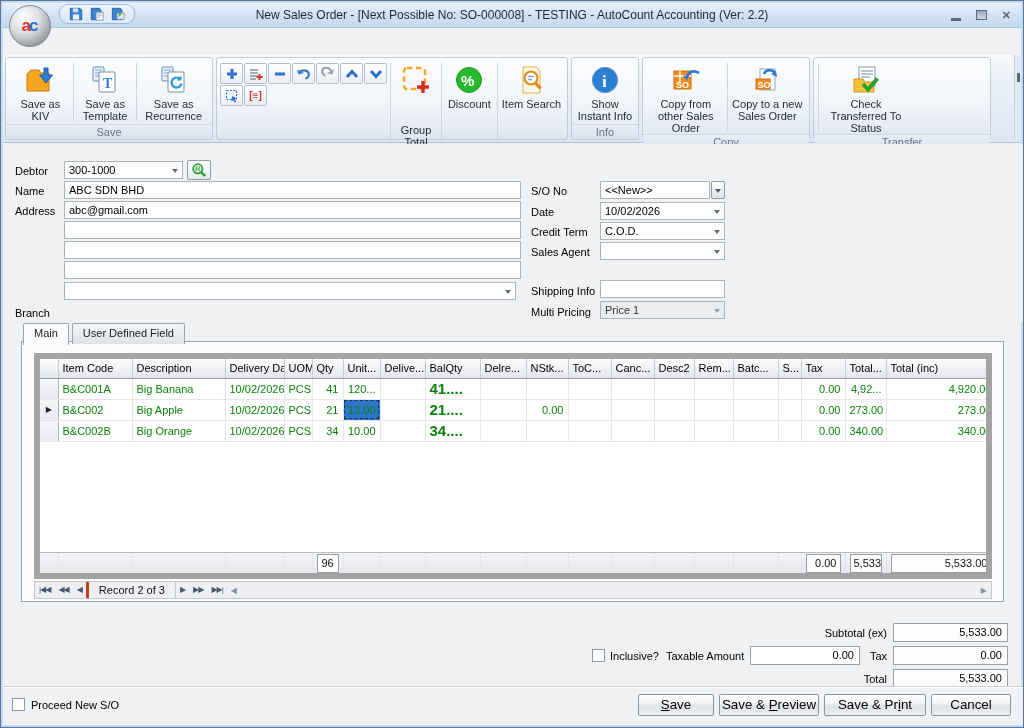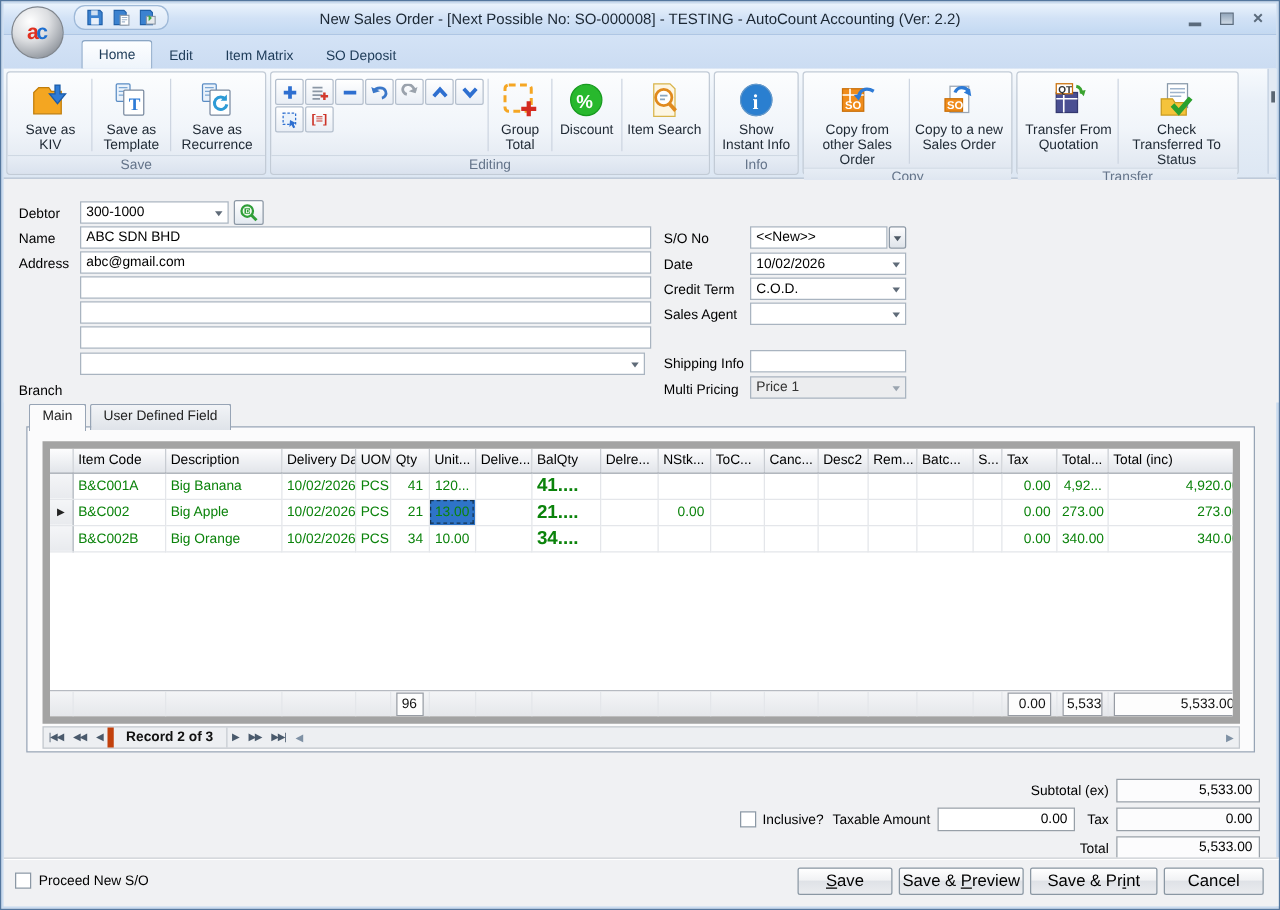--- a/index.html
+++ b/index.html
@@ -97,22 +97,22 @@
                  background:linear-gradient(#f4f5f7,#e5e7eb); border-top:1px solid #b6bac1; }
   .grid-footer td { height:20px; padding:0 1px; }
   .fbox { height:19px; border:1px solid #979ca4; background:#fdfdfd; color:#111; line-height:17px; padding:0 3px;
           white-space:nowrap; overflow:hidden; }
   .fbox.r { text-align:right; } .fbox.c { text-align:center; }
 
   .record-nav { position:absolute; left:12px; top:239px; width:958px; height:18px; background:#edeff2;
                 border:1px solid #c2c7cd; display:flex; align-items:center; font-size:9px; color:#3c4document856; }
   .record-nav { color:#3c4856; }
   .nav-btn { padding:0 4px; letter-spacing:-1px; color:#4a5a6c; font-size:8px; line-height:16px; }
-  .nav-label { font-size:11px; color:#111; padding:0 10px; border-left:5px solid #c2410c; border-right:1px solid #c6cbd1;
-               line-height:16px;font-weight:bold; }
+  .nav-label { font-size:11px; color:#111; padding:0 10px; border-left:3px solid #c2410c; border-right:1px solid #c6cbd1;
+               line-height:16px; }
   .hsb-track { flex:1; height:16px; }
   .hsb-arrow { font-size:8px; color:#7f91a5; padding:0 4px; }
 
   
   .totals { position:absolute; left:2px; top:615px; width:1020px; height:73px; }
   .tlabel { position:absolute; height:14px; line-height:14px; text-align:right; }
   .tbox { position:absolute; width:115px; height:19px; border:1px solid #98a0a8; background:#fcfcfd;
           text-align:right; padding:2px 5px 0; }
 
   
@@ -156,26 +156,20 @@
       </span>
     <span>
         <svg width="14" height="14" viewBox="0 0 16 16">
           <path d="M1.5 1.5h9l2 2v11h-11z" fill="#3b82d0" stroke="#1f5fa8"></path>
           <rect x="7" y="7" width="8" height="7" fill="#e6e9ed" stroke="#8a96a4"></rect>
           <path d="M9 5.5l3 3-3 3z" fill="#3fae46"></path>
         </svg>
       </span>
   </div>
 
-  <div class="tabstrip">
-    <div class="rtab active">Home</div>
-    <div class="rtab">Edit</div>
-    <div class="rtab">Item Matrix</div>
-    <div class="rtab">SO Deposit</div>
-  </div>
 
   <div class="ribbon">
 
     <div class="rgroup" style="width:208px;">
       <div class="rgroup-body">
         <div class="bigbtn" style="width:64px;">
           <span class="bicon">
               <svg width="32" height="32" viewBox="0 0 32 32">
                 <path d="M3 27V10l4-4h8l2 3h8v18z" fill="#f4a621" stroke="#c07d0a"></path>
                 <path d="M20 4v7h-4.5l6.5 8 6.5-8H24V4z" fill="#2e7bd6" stroke="#1b5ca8"></path>
@@ -255,21 +249,21 @@
             </span>
           <span class="sbtn">
               <svg width="14" height="14" viewBox="0 0 14 14">
                 <rect x="1.5" y="1.5" width="10" height="9" fill="#eaf2fb" stroke="#2e6fd0" stroke-dasharray="2 1.4"></rect>
                 <path d="M7 7l5 2.5-2.2.6 1.4 2.6-1.6.9-1.4-2.7-1.7 1.6z" fill="#2e6fd0"></path>
               </svg>
             </span>
           <span class="sbtn" style="color:#cc3328; font-weight:bold; font-size:10px;">[≡]</span>
         </div>
         <div class="vsep"></div>
-        <div class="bigbtn" style="width:48px;">
+        <div class="bigbtn" style="width:48px;gap:26px;">
           <span class="bicon">
               <svg width="32" height="32" viewBox="0 0 32 32">
                 <rect x="4" y="4" width="21" height="21" rx="3" fill="none" stroke="#f5a623" stroke-width="2.4" stroke-dasharray="5.5 3.5"></rect>
                 <path d="M23 17v12M17 23h12" stroke="#d42a20" stroke-width="3.4"></path>
               </svg>
             </span>
           <span>Group Total</span>
         </div>
         <div class="vsep"></div>
         <div class="bigbtn" style="width:54px;">
@@ -339,33 +333,20 @@
               </svg>
             </span>
           <span>Copy to a new Sales Order</span>
         </div>
       </div>
       <div class="rgroup-label">Copy</div>
     </div>
 
     <div class="rgroup" style="width:178px;">
       <div class="rgroup-body">
-        <div class="bigbtn" style="width:76px;">
-          <span class="bicon">
-              <svg width="32" height="32" viewBox="0 0 32 32">
-                <rect x="6" y="10" width="17" height="16" fill="#4a4f92" stroke="#343870"></rect>
-                <path d="M6 15h17M12 10v16" stroke="#fff" stroke-width="1.3"></path>
-                <rect x="6" y="3" width="13" height="8" fill="#fff" stroke="#c96f08"></rect>
-                <text x="7.5" y="10" font-size="8" font-weight="bold" fill="#333">QT</text>
-                <path d="M22 5a5 5 0 0 1 4 6" fill="none" stroke="#3aa32f" stroke-width="2.4"></path>
-                <path d="M28 13l-3.5-4 5-1z" fill="#3aa32f"></path>
-              </svg>
-            </span>
-          <span>Transfer From Quotation</span>
-        </div>
         <div class="vsep"></div>
         <div class="bigbtn" style="width:92px;">
           <span class="bicon">
               <svg width="32" height="32" viewBox="0 0 32 32">
                 <rect x="9" y="3" width="16" height="19" fill="#fff" stroke="#8899aa"></rect>
                 <path d="M11 7h12M11 10h12M11 13h9" stroke="#9fb4cc" stroke-width="1.3"></path>
                 <path d="M4 15h9l2 3h9v10H4z" fill="#f5c33b" stroke="#c79a1f"></path>
                 <path d="M13 20l5 5.5 9.5-11" fill="none" stroke="#2aa12e" stroke-width="4"></path>
               </svg>
             </span>

